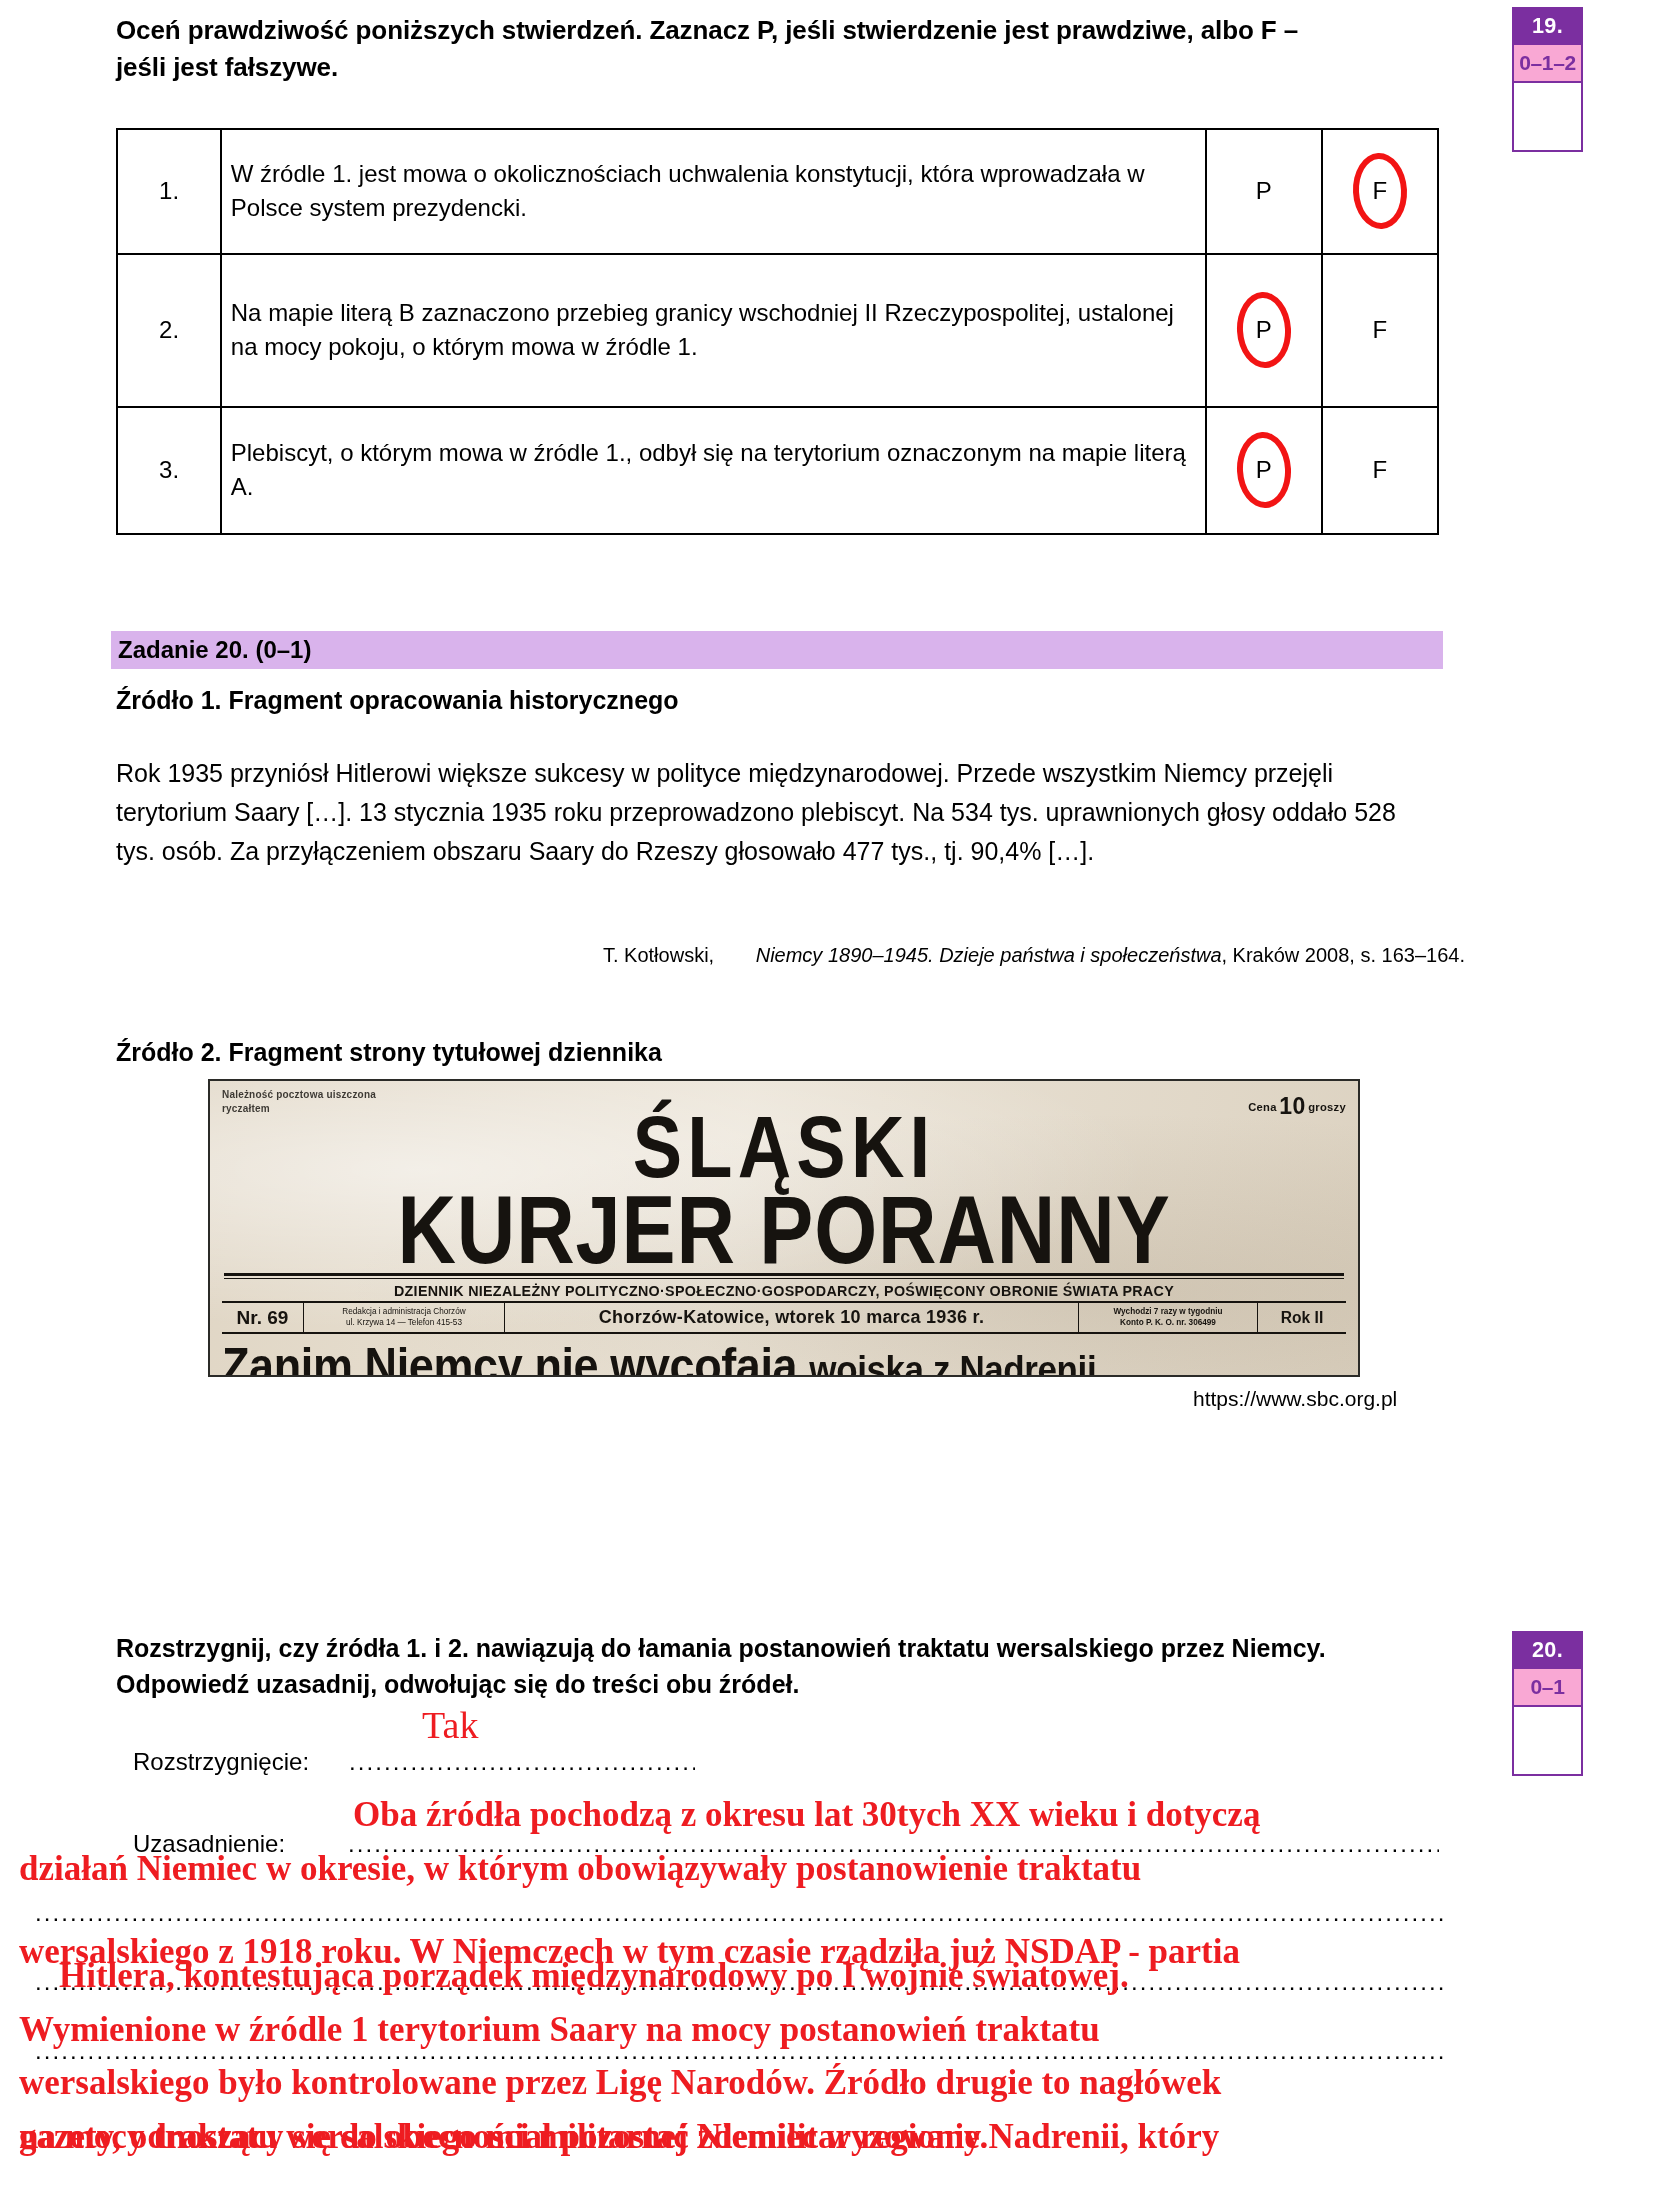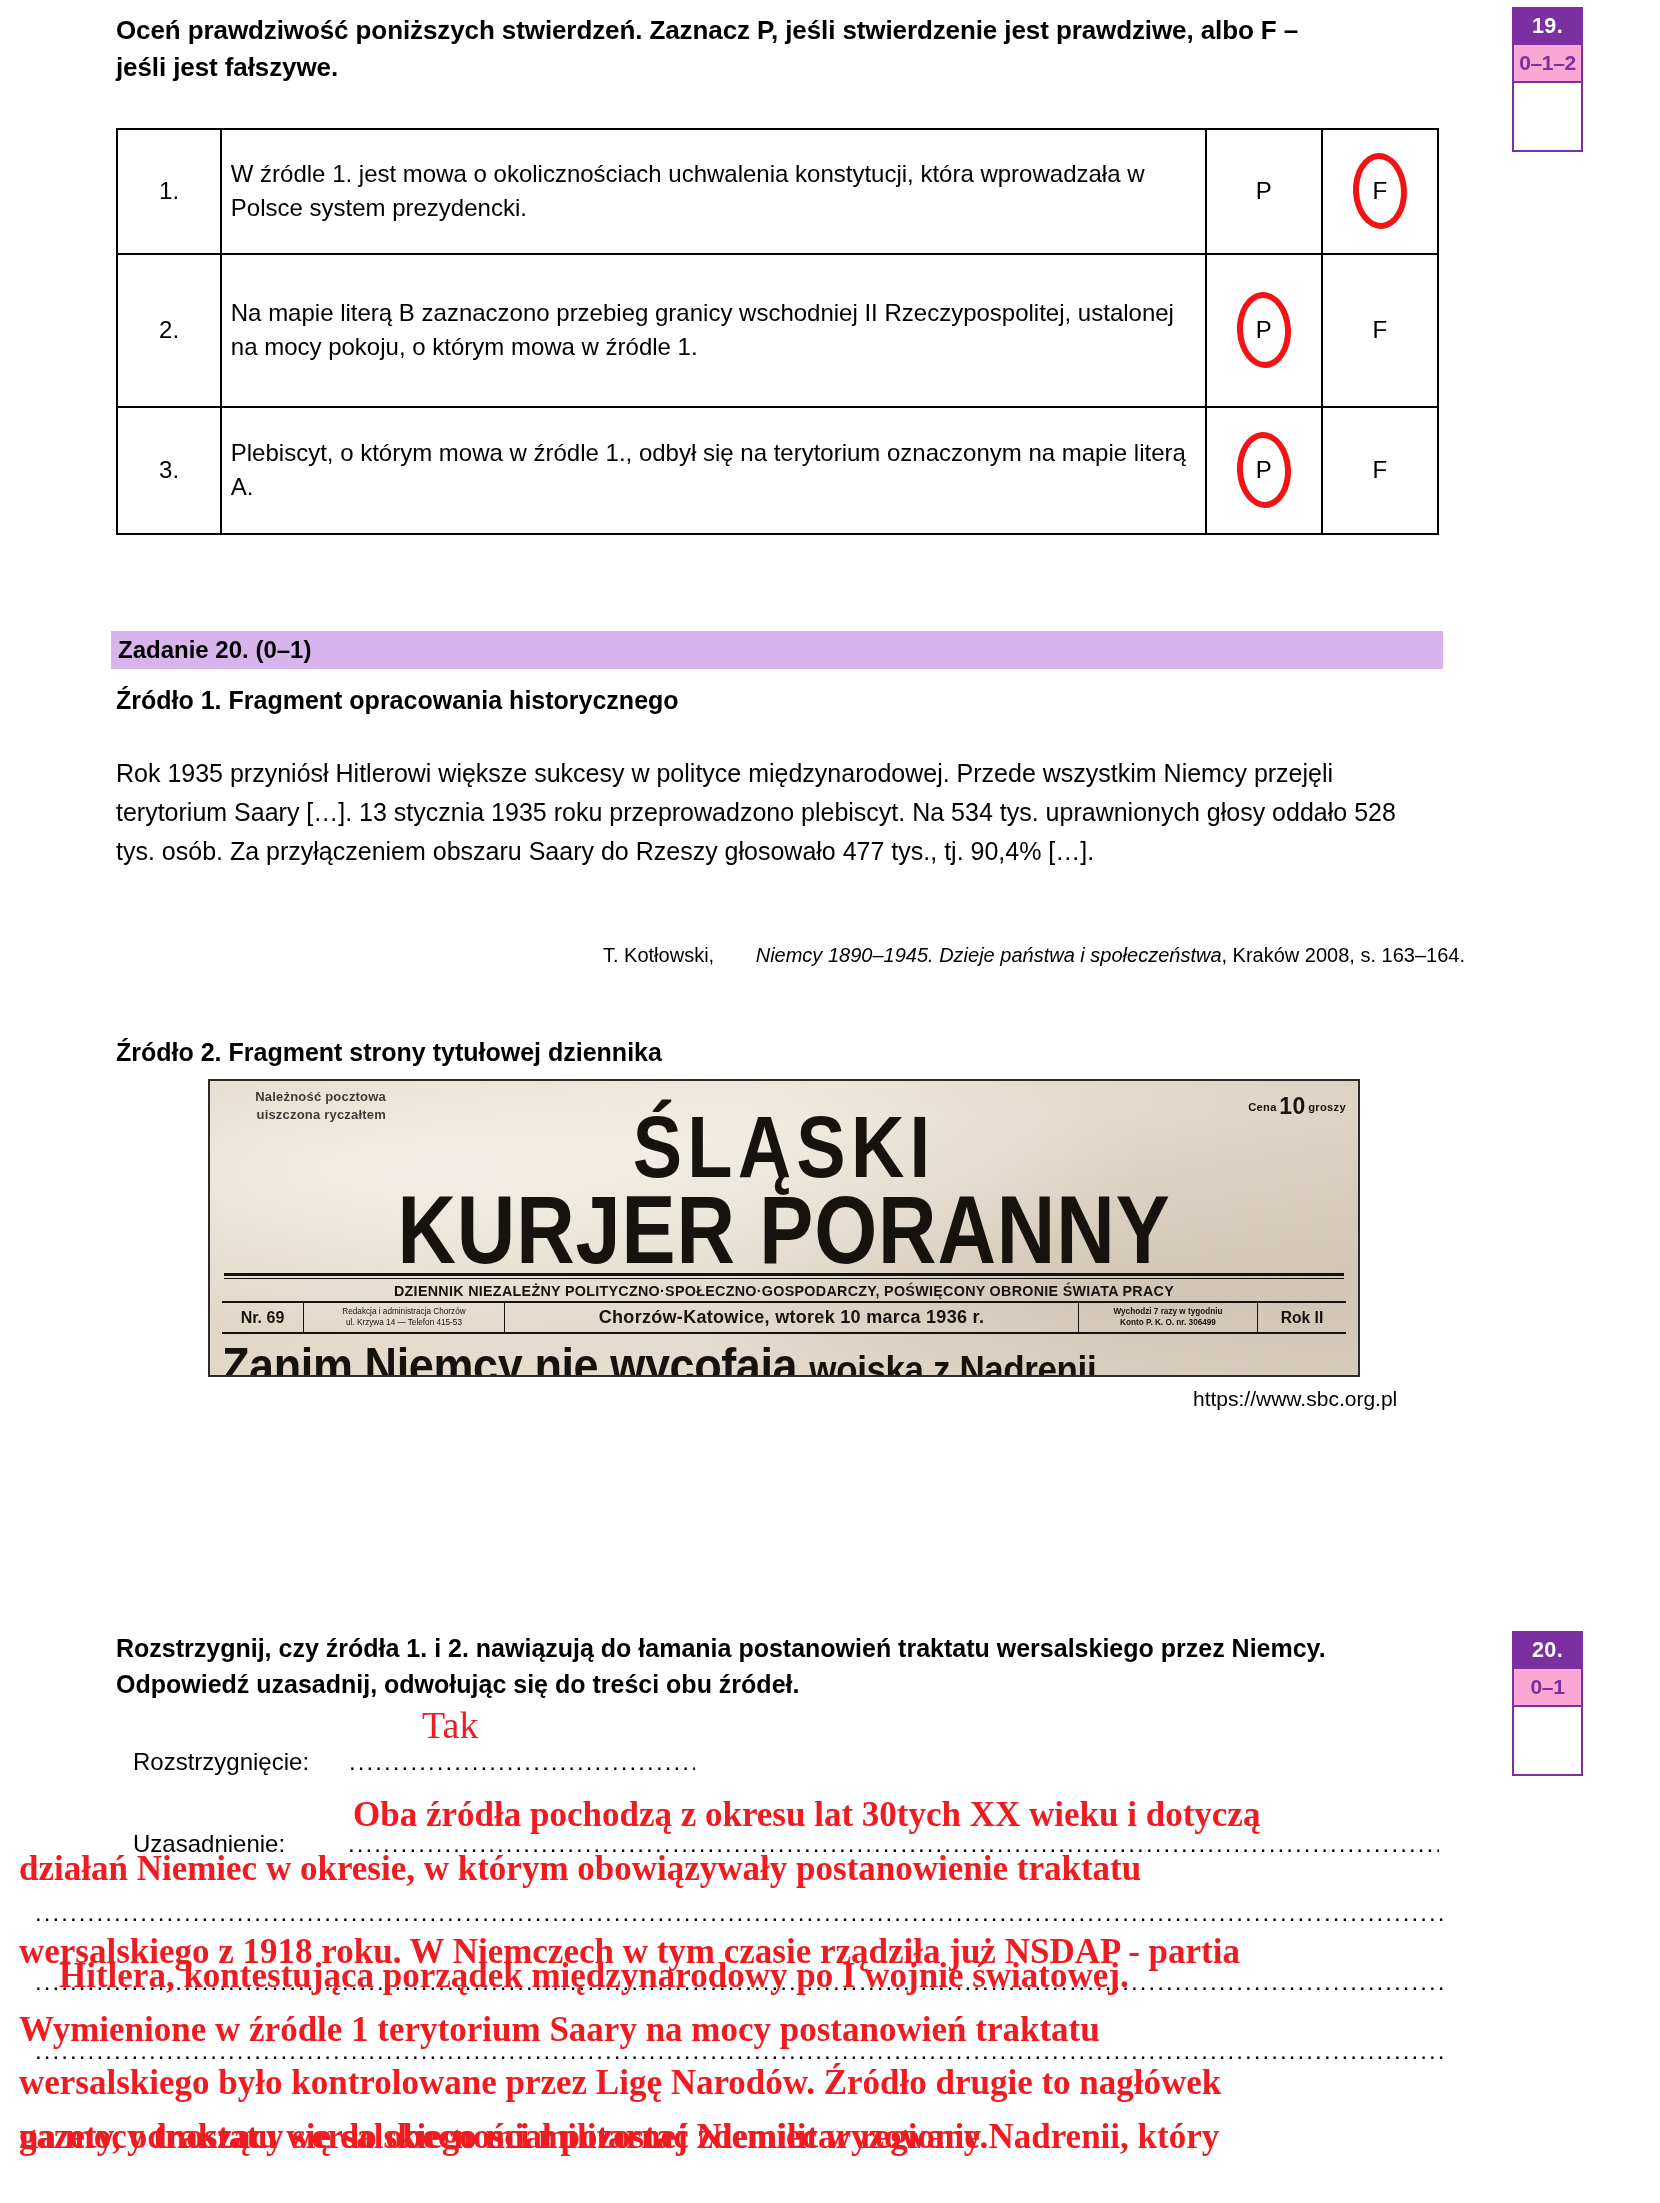--- a/index.html
+++ b/index.html
@@ -187,27 +187,26 @@
   .paper-inner { position: relative; z-index: 2; padding: 7px 12px 0; }
 
   .np-topbar {
     display: flex;
     justify-content: space-between;
     align-items: flex-start;
     height: 36px;
   }
   .np-postal {
     font-family: "Liberation Sans", sans-serif;
-    font-size: 13px;
+    font-size: 10px;
     font-weight: bold;
     line-height: 1.35;
     letter-spacing: 0.2px;
     opacity: .82;
     width: 164px;
-    text-align: right;
   }
   .np-price {
     font-family: "Liberation Sans", sans-serif;
     font-size: 11.2px;
     font-weight: bold;
     letter-spacing: 0.3px;
     text-align: right;
     padding-top: 5.2px;
   }
   .np-price .big { font-size: 23px; vertical-align: -2.6px; margin: 0 2.6px; }
@@ -258,21 +257,21 @@
     height: 29px;
   }
   .np-dateline > div {
     display: flex;
     align-items: center;
     justify-content: center;
     padding: 0 7px;
     border-right: 1.7px solid #16130f;
   }
   .np-dateline > div:last-child { border-right: none; }
-  .dl-nr    { width: 67px;  font-size: 16px; font-weight: bold; }
+  .dl-nr    { width: 67px;  font-size: 19px; font-weight: bold; }
   .dl-addr  { width: 186px; font-size: 8.2px; line-height: 1.3; font-weight: normal; text-align: center; flex-direction: column; }
   .dl-city  { flex: 1;      font-size: 18px; font-weight: bold; letter-spacing: 0.3px; }
   .dl-freq  { width: 164px; font-size: 8.2px; line-height: 1.3; font-weight: bold; text-align: center; flex-direction: column; }
   .dl-year  { width: 74px;  font-size: 15.6px; font-weight: bold; }
 
   .np-headline {
     font-family: "Liberation Sans", sans-serif;
     font-weight: bold;
     font-size: 45px;
     line-height: 1.02;

